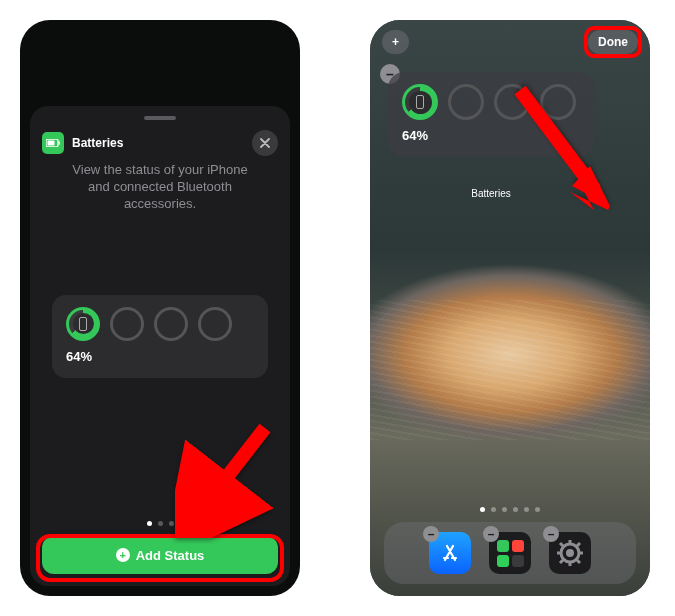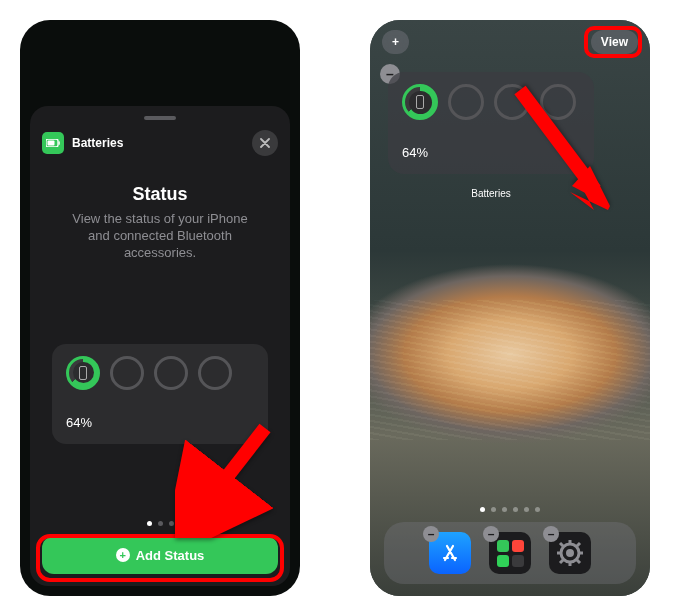--- a/index.html
+++ b/index.html
@@ -64,21 +64,21 @@
     background: conic-gradient(#34c759 0 230deg, #3a3a3c 230deg 360deg);
     display:flex;align-items:center;justify-content:center;
   }
   .ring.active::before{
     content:""; position:absolute; inset:3.5px; background:#2c2c2e; border-radius:50%;
   }
   .ring-phone {
     position: relative; z-index:1;
     width: 8px; height: 14px; border: 1.5px solid #aaa; border-radius: 2px;
   }
-  .pct { color: #fff; font-size: 13px; margin-top: 25px; }
+  .pct { color: #fff; font-size: 13px; margin-top: 8px; font-weight: bold; }
   .page-dots { display: flex; gap: 6px; justify-content: center; margin-top: auto; margin-bottom: 10px; padding-top:20px;}
   .dot { width: 5px; height: 5px; border-radius: 50%; background: #5a5a5e; }
   .dot.active { background: #fff; }
   .add-btn {
     background: #34c759; border-radius: 12px; height: 38px;
     display: flex; align-items: center; justify-content: center;
     color: #fff; font-size: 13px; font-weight: 600; gap: 6px; cursor: pointer;
   }
   .plus-circ { width:14px;height:14px;border-radius:50%;background:#fff;color:#34c759;display:flex;align-items:center;justify-content:center;font-size:11px;font-weight:800;line-height:1;}
   .highlight-add {
@@ -158,21 +158,20 @@
             <rect x="1.5" y="1.5" width="7" height="5" rx="1" fill="#fff"></rect>
           </svg>
       </div>
       <div class="sheet-title">Batteries</div>
       <div class="close-btn">
         <svg width="10" height="10" viewBox="0 0 10 10">
             <path d="M1 1 L9 9 M9 1 L1 9" stroke="#bbb" stroke-width="1.8" stroke-linecap="round"></path>
           </svg>
       </div>
     </div>
-    <div class="status-title">Status</div>
     <div class="status-desc">View the status of your iPhone and connected Bluetooth accessories.</div>
 
     <div class="preview-card">
       <div class="rings">
         <div class="ring active">
             <div class="ring-phone"></div>
           </div>
         <div class="ring"></div>
         <div class="ring"></div>
         <div class="ring"></div>
@@ -201,21 +200,21 @@
     <line x1="90" y1="10" x2="20" y2="100" stroke="#ff0000" stroke-width="14" marker-end="url(#ah1)"></line>
     <polygon points="4,108 34,80 20,118" fill="#ff0000"></polygon>
   </svg>
 </div>
 
 <div class="phone phone-right">
   <div class="wallpaper"></div>
 
   <div class="top-bar">
     <div class="pill">+</div>
-    <div class="pill">View</div>
+    <div class="pill">Done</div>
   </div>
 
   <div class="minus w">–</div>
   <div class="widget-r">
     <div class="rings">
       <div class="ring active">
           <div class="ring-phone"></div>
         </div>
       <div class="ring"></div>
       <div class="ring"></div>

